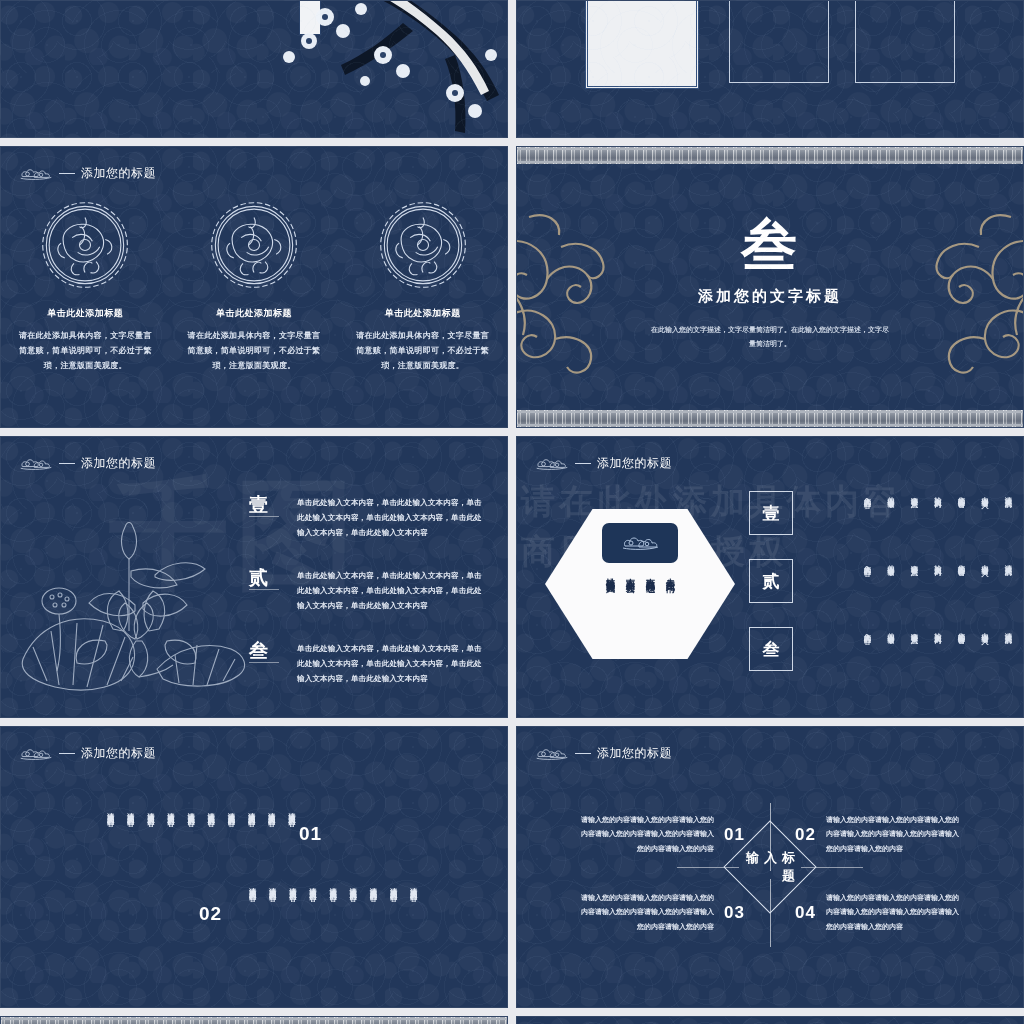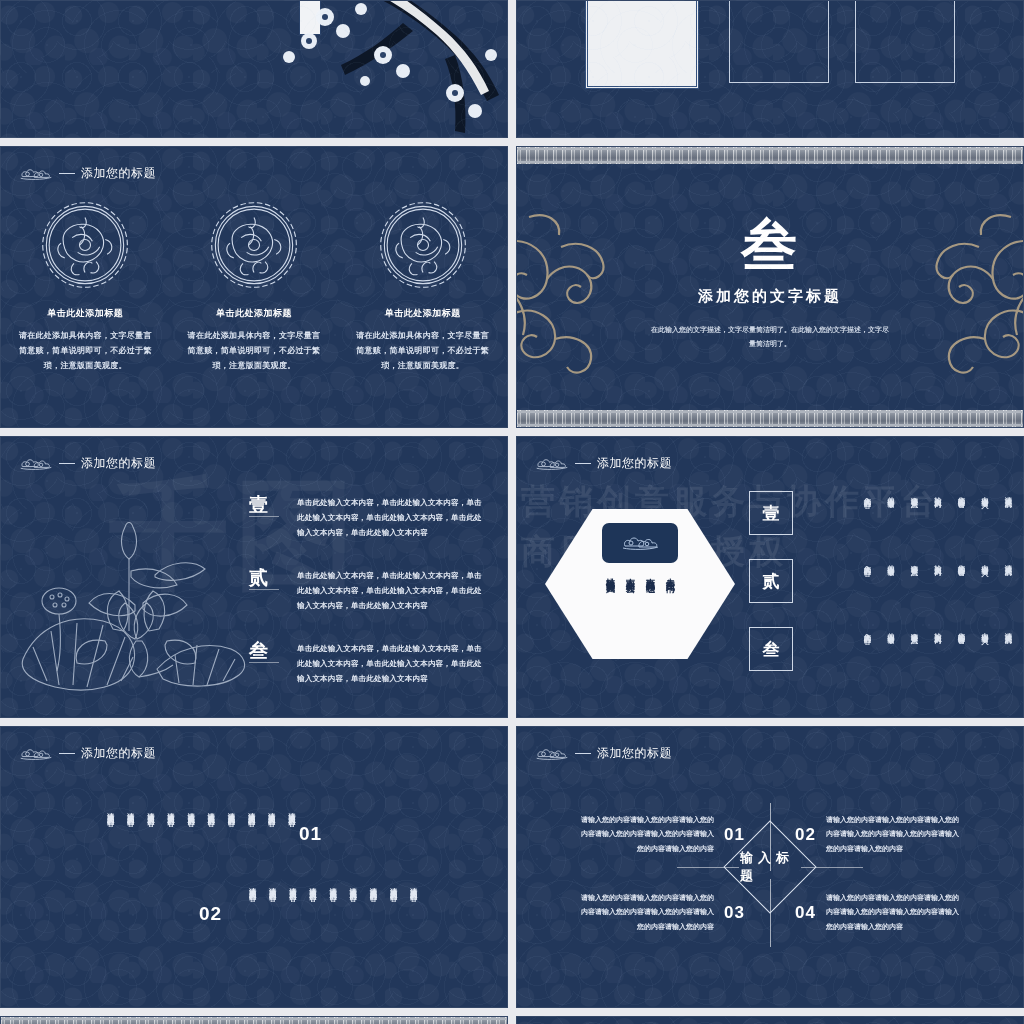--- a/index.html
+++ b/index.html
@@ -125,21 +125,21 @@
                   line-height:1.5; letter-spacing:1px; font-weight:bold;}
   
   .vblock{ position:absolute; display:flex; flex-direction:row-reverse; gap:10px;}
   .vblock .c{ writing-mode:vertical-rl; text-orientation:upright; color:#e3e9f3; font-size:7px;
               line-height:1.45; letter-spacing:1px; font-weight:bold;}
   .bignum{ position:absolute; color:#fff; font-size:19px; font-weight:bold; letter-spacing:1px;}
   
   .dia{ position:absolute; left:50%; top:50%; transform:translate(-50%,-50%) rotate(45deg);
         width:66px; height:66px; border:1px solid #dbe3ef; z-index:4;}
   .dia-label{ position:absolute; left:50%; top:50%; transform:translate(-50%,-50%); z-index:5;
-              color:#fff; font-size:13px; font-weight:bold; line-height:1.35; text-align:left;
+              color:#fff; font-size:13px; font-weight:bold; line-height:1.35; text-align:right;
               letter-spacing:5px; width:60px;}
   .axis-v{ position:absolute; left:50%; width:1px; background:rgba(255,255,255,.6); z-index:3;}
   .axis-h{ position:absolute; top:50%; height:1px; background:rgba(255,255,255,.5); z-index:3;}
   .quad{ position:absolute; width:168px; }
   .quad .qn{ color:#fff; font-size:17px; font-weight:bold; letter-spacing:1px;}
   .quad .qt{ color:#e2e8f3; font-size:7px; line-height:2.05; font-weight:bold;}
   .quad.left{ display:flex; align-items:center; gap:10px;}
   .quad.left .qt{ text-align:right; }
   .quad.right{ display:flex; align-items:center; gap:10px;}
   .quad.right .qt{ text-align:left; }
@@ -391,21 +391,21 @@
           <path d="M4 12 C2 8 6 5 9 7 C10 3 16 3 17 7 C21 5 24 8 22 12 Z"></path>
           <path d="M18 13 C17 9 21 6 24 8 C25 4 31 5 31 9 C35 8 37 11 35 13 Z"></path>
           <circle cx="10" cy="9" r="2.2"></circle>
             <circle cx="26" cy="10" r="2"></circle>
           <path d="M2 14 C10 16 28 16 38 13"></path>
         </g>
       </svg>
       <div class="rule"></div>
       <div class="t">添加您的标题</div>
     </div>
-    <div class="wm-txt" style="left:4px; top:42px;">营销创意服务与协作平台</div>
+    <div class="wm-txt" style="left:4px; top:42px;">请在此处添加具体内容</div>
     <div class="wm-txt" style="left:4px; top:92px;">商用请获取授权</div>
 
     <div class="hexwrap">
       <div class="hex"></div>
       <div class="hex-badge">
         <svg width="40" height="20" viewBox="0 0 40 20">
           <g fill="none" stroke="#aec2dd" stroke-width="1">
             <path d="M5 13 C3 9 7 6 10 8 C11 4 17 4 18 8 C22 6 25 9 23 13 Z"></path>
             <path d="M19 14 C18 10 22 7 25 9 C26 5 32 6 32 10 C36 9 38 12 36 14 Z"></path>
             <circle cx="11" cy="10" r="2"></circle>

